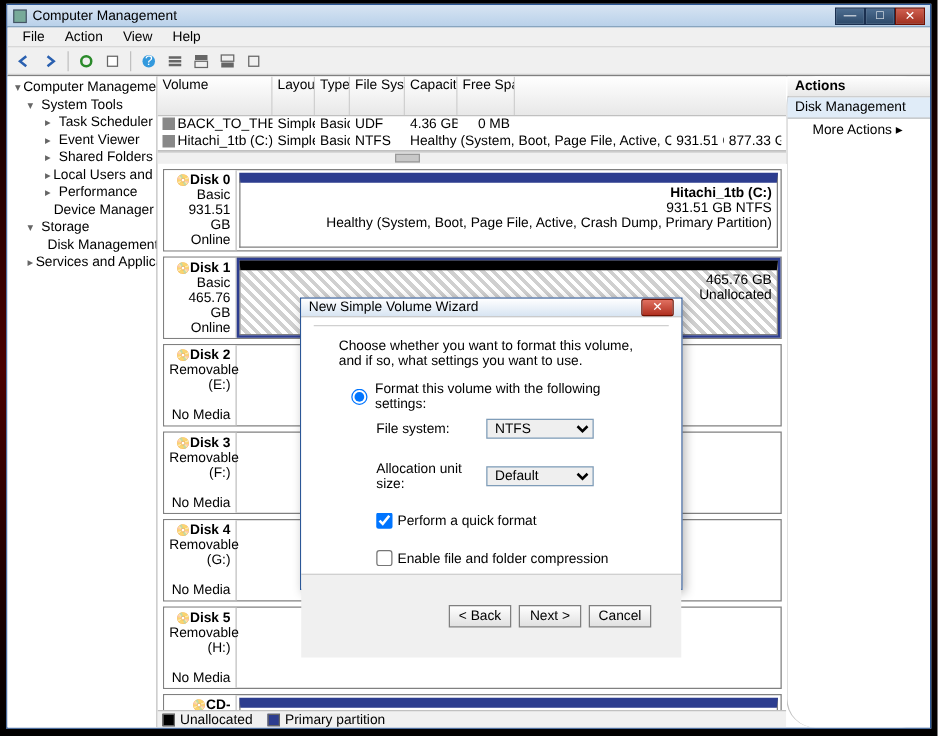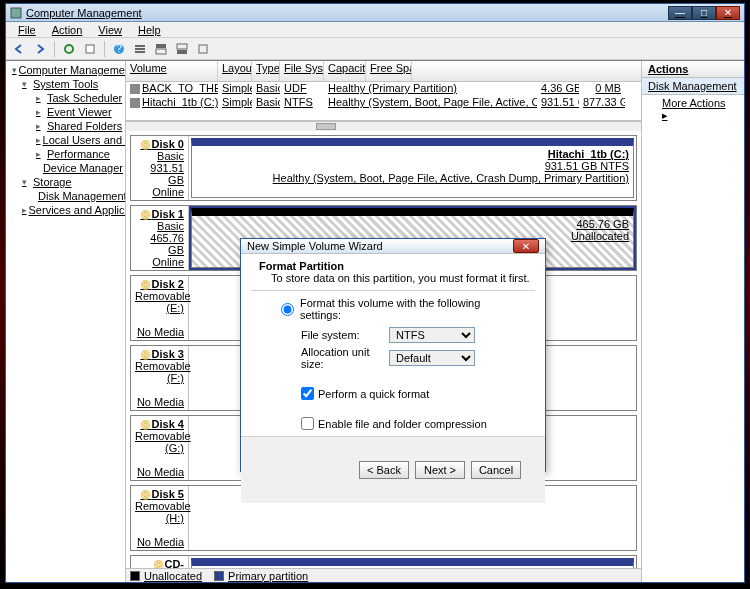--- a/index.html
+++ b/index.html
@@ -1,18 +1,18 @@
 <!DOCTYPE html>
 <html><head>
 <meta charset="utf-8">
 <style>
 * { box-sizing: border-box; margin: 0; padding: 0; font-family: "Segoe UI", Tahoma, sans-serif; font-size: 11px; }
 body { background: linear-gradient(180deg, #000 0%, #4a0000 50%, #000 100%); width: 750px; height: 589px; position: relative; overflow: hidden; }
 
-.window { position: absolute; left: 5px; top: 3px; width: 740px; height: 580px; background: #f0f0f0; border: 1px solid #2b5797; display: flex; flex-direction: column; text-decoration: underline; }
+.window { position: absolute; left: 5px; top: 3px; width: 740px; height: 580px; background: #f0f0f0; border: 1px solid #2b5797; display: flex; flex-direction: column; }
 .titlebar { height: 18px; background: linear-gradient(180deg, #d7e4f2 0%, #b9d1ea 100%); display: flex; align-items: center; padding: 0 4px; border-bottom: 1px solid #6b8eb0; }
 .titlebar .icon { width: 12px; height: 12px; margin-right: 4px; }
 .titlebar .title { flex: 1; color: #000; }
 .titlebar .winbtns { display: flex; gap: 0; }
 .titlebar .winbtn { width: 24px; height: 14px; background: linear-gradient(180deg, #4d6d90 0%, #2d4a6a 100%); border: 1px solid #1a3050; color: #fff; font-size: 10px; display: flex; align-items: center; justify-content: center; cursor: pointer; }
 .titlebar .winbtn.close { background: linear-gradient(180deg, #d06050 0%, #a03020 100%); border-color: #701000; }
 
 .menubar { height: 16px; background: #f0f0f0; display: flex; align-items: center; padding: 0 4px; border-bottom: 1px solid #d0d0d0; }
 .menubar span { padding: 0 8px; cursor: pointer; }
 
@@ -23,21 +23,21 @@
 .body { flex: 1; display: flex; background: #fff; overflow: hidden; border-top: 1px solid #808080; }
 
 .tree { width: 120px; border-right: 1px solid #c0c0c0; padding: 2px; overflow: hidden; background: #fff; }
 .tnode { white-space: nowrap; padding: 1px 0 1px 4px; cursor: pointer; display: flex; align-items: center; gap: 2px; }
 .tnode.l1 { padding-left: 14px; }
 .tnode.l2 { padding-left: 28px; }
 .tglyph { width: 9px; display: inline-block; color: #666; font-size: 9px; }
 
 .center { flex: 1; display: flex; flex-direction: column; overflow: hidden; }
 .volist { height: 60px; overflow: hidden; border-bottom: 1px solid #c0c0c0; }
-.volist-header { display: flex; background: linear-gradient(180deg, #fff 0%, #e8e8e8 100%); border-bottom: 1px solid #c0c0c0; height: 21px; }
+.volist-header { display: flex; background: linear-gradient(180deg, #fff 0%, #e8e8e8 100%); border-bottom: 1px solid #c0c0c0; height: 32px; }
 .volist-header div { padding: 1px 4px; border-right: 1px solid #d0d0d0; overflow: hidden; white-space: nowrap; }
 .volist-row { display: flex; height: 14px; }
 .volist-row div { padding: 0 4px; overflow: hidden; white-space: nowrap; }
 .vcol0 { width: 92px; } .vcol1 { width: 34px; } .vcol2 { width: 28px; } .vcol3 { width: 44px; } .vcol4 { width: 213px; } .vcol5 { width: 42px; text-align: right; } .vcol6 { width: 46px; text-align: right; }
 .vicon { width: 10px; height: 10px; display: inline-block; background: #888; vertical-align: middle; margin-right: 2px; }
 
 .volist-scroll { height: 10px; background: #f0f0f0; border-top: 1px solid #c0c0c0; position: relative; }
 .volist-thumb { position: absolute; left: 190px; top: 1px; width: 20px; height: 7px; background: #c8c8c8; border: 1px solid #999; }
 
 .graphical { flex: 1; overflow-y: auto; background: #fff; padding: 4px; }
@@ -47,39 +47,39 @@
 .disk-parts { flex: 1; display: flex; padding: 2px; gap: 2px; }
 .part { flex: 1; border: 1px solid #808080; padding: 2px 4px; position: relative; }
 .part.primary { border-top: 8px solid #2d3d8f; }
 .part.unalloc { background: repeating-linear-gradient(45deg, #fff, #fff 3px, #d0d0d0 3px, #d0d0d0 6px); border-top: 8px solid #000; }
 .part .pname { font-weight: bold; }
 
 .legend { height: 14px; background: #f0f0f0; border-top: 1px solid #c0c0c0; display: flex; align-items: center; padding: 0 4px; gap: 12px; }
 .legend-item { display: flex; align-items: center; gap: 4px; }
 .legend-sw { width: 10px; height: 10px; border: 1px solid #666; }
 
-.actions { width: 103px; border-left: 1px solid #c0c0c0; background: #fff; }
+.actions { width: 115px; border-left: 1px solid #c0c0c0; background: #fff; border-radius: 23px; }
 .actions-hdr { background: linear-gradient(180deg, #fff 0%, #e8e8e8 100%); padding: 2px 6px; border-bottom: 1px solid #c0c0c0; font-weight: bold; }
 .actions-sub { background: #e0ecf8; padding: 2px 6px; border-bottom: 1px solid #c0c0c0; }
 .actions-item { padding: 2px 16px 2px 20px; cursor: pointer; }
 
 
 .wizard { position: absolute; left: 240px; top: 238px; width: 306px; height: 234px; background: #f0f0f0; border: 1px solid #2b5797; box-shadow: 2px 2px 8px rgba(0,0,0,0.3); display: flex; flex-direction: column; }
 .wiz-title { height: 18px; background: linear-gradient(180deg, #fff 0%, #d7e4f2 100%); display: flex; align-items: center; padding: 0 6px; border-bottom: 1px solid #c0c0c0; }
 .wiz-title span { flex: 1; }
 .wiz-close { width: 26px; height: 14px; background: linear-gradient(180deg, #e07060 0%, #b03020 100%); border: 1px solid #701000; color: #fff; display: flex; align-items: center; justify-content: center; cursor: pointer; font-size: 10px; border-radius: 2px; }
 .wiz-body { flex: 1; background: #fff; padding: 6px 10px; display: flex; flex-direction: column; gap: 6px; }
 .wiz-head { }
 .wiz-head .h { font-weight: bold; padding-left: 8px; }
 .wiz-head .s { padding-left: 20px; }
 .wiz-sep { height: 1px; background: #d0d0d0; }
 .wiz-instr { padding: 4px 20px; }
 .wiz-opts { padding: 0 30px; display: flex; flex-direction: column; gap: 4px; }
 .wiz-opt { display: flex; align-items: center; gap: 6px; }
-.wiz-fields { padding-left: 50px; display: flex; flex-direction: column; gap: 3px; }
+.wiz-fields { padding-left: 50px; display: flex; flex-direction: column; gap: 18px; }
 .wiz-field { display: flex; align-items: center; }
 .wiz-field label { width: 88px; }
 .wiz-field select, .wiz-field input[type=text] { width: 86px; font-size: 11px; border: 1px solid #7f9db9; padding: 0 2px; height: 16px; }
 .wiz-chk { display: flex; align-items: center; gap: 4px; padding-left: 50px; margin-top: 11px; }
 .wiz-btns { padding: 24px; display: flex; justify-content: flex-end; gap: 6px; background: #f0f0f0; border-top: 1px solid #d0d0d0; }
 .wiz-btn { width: 50px; height: 18px; background: linear-gradient(180deg, #fff 0%, #e0e0e0 100%); border: 1px solid #808080; cursor: pointer; font-size: 11px; }
 
 .highlight { outline: 2px solid #2d3d8f; }
 </style>
 </head>
@@ -219,21 +219,20 @@
           <div class="vcol3">File System</div>
           <div class="vcol5">Capacity</div>
           <div class="vcol6">Free Space</div>
         </div>
         <div id="volist-rows">
             <div class="volist-row">
               <div class="vcol0"><span class="vicon"></span>BACK_TO_THE_FUT (D:)</div>
               <div class="vcol1">Simple</div>
               <div class="vcol2">Basic</div>
               <div class="vcol3">UDF</div>
-              <div class="vcol4">Healthy (Primary Partition)</div>
               <div class="vcol5">4.36 GB</div>
               <div class="vcol6">0 MB</div>
             </div>
             <div class="volist-row">
               <div class="vcol0"><span class="vicon"></span>Hitachi_1tb (C:)</div>
               <div class="vcol1">Simple</div>
               <div class="vcol2">Basic</div>
               <div class="vcol3">NTFS</div>
               <div class="vcol4">Healthy (System, Boot, Page File, Active, Crash Dump, Primary Partition)</div>
               <div class="vcol5">931.51 GB</div>
@@ -316,25 +315,22 @@
     </div>
   </div>
 </div>
 
 <div class="wizard">
   <div class="wiz-title">
     <span>New Simple Volume Wizard</span>
     <div class="wiz-close">✕</div>
   </div>
   <div class="wiz-body">
-    <div class="wiz-head">
-      <div class="h">Format Partition</div>
-      <div class="s">To store data on this partition, you must format it first.</div>
-    </div>
     <div class="wiz-sep"></div>
+    <div class="wiz-instr">Choose whether you want to format this volume, and if so, what settings you want to use.</div>
     <div class="wiz-opts">
       <label class="wiz-opt">
           <input type="radio" name="fmt" checked="" style="">
           <span>Format this volume with the following settings:</span>
         </label>
     </div>
     <div class="wiz-fields">
       <div class="wiz-field">
           <label>File system:</label>
           <select><option>NTFS</option></select>

